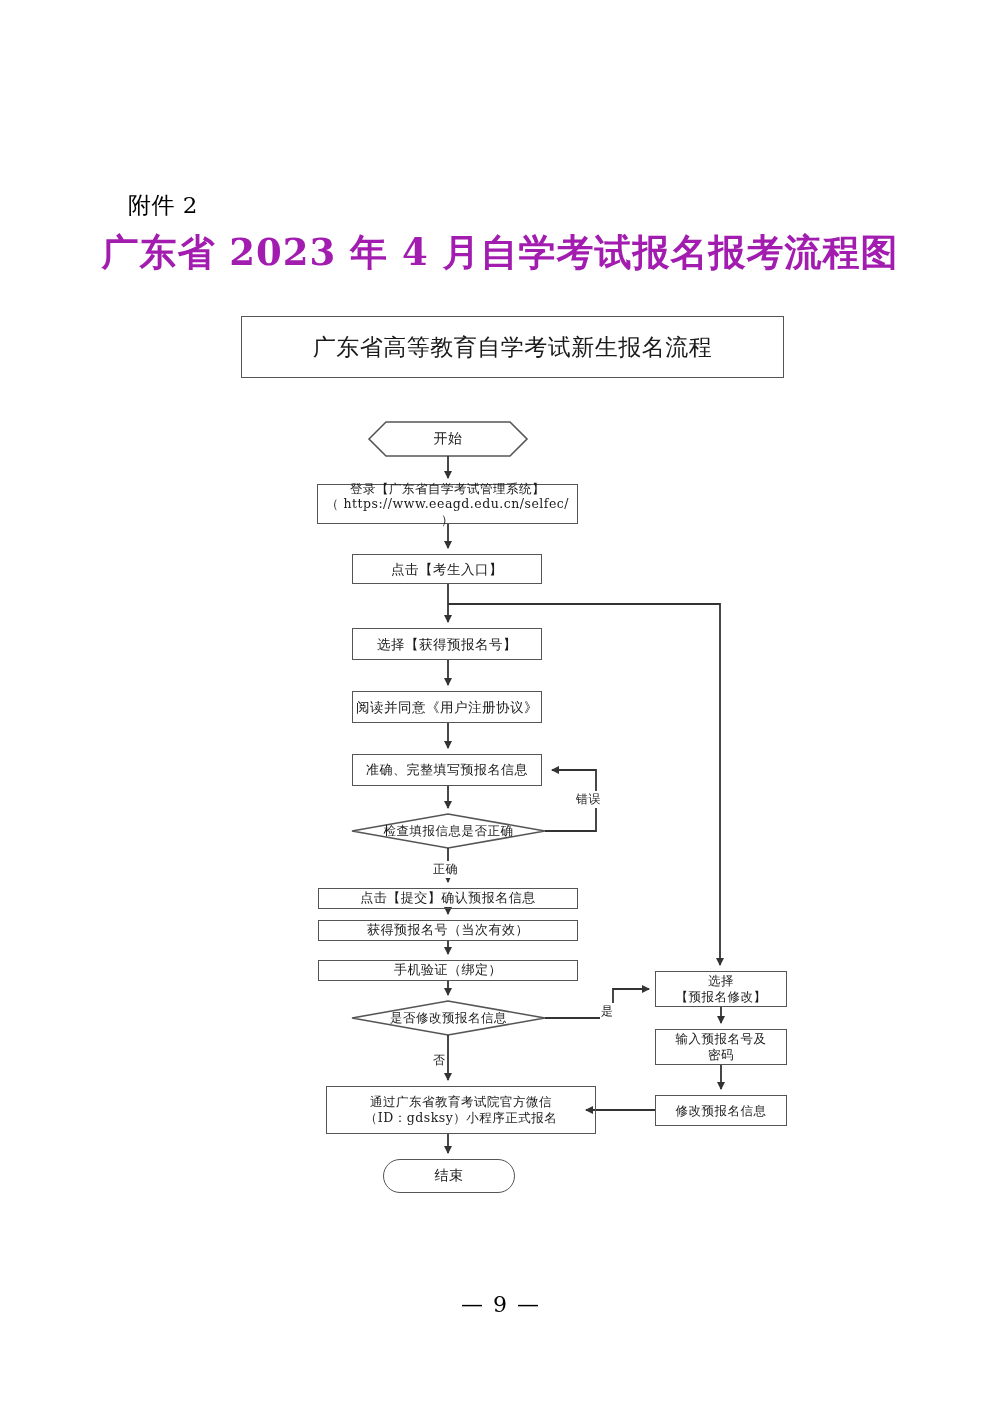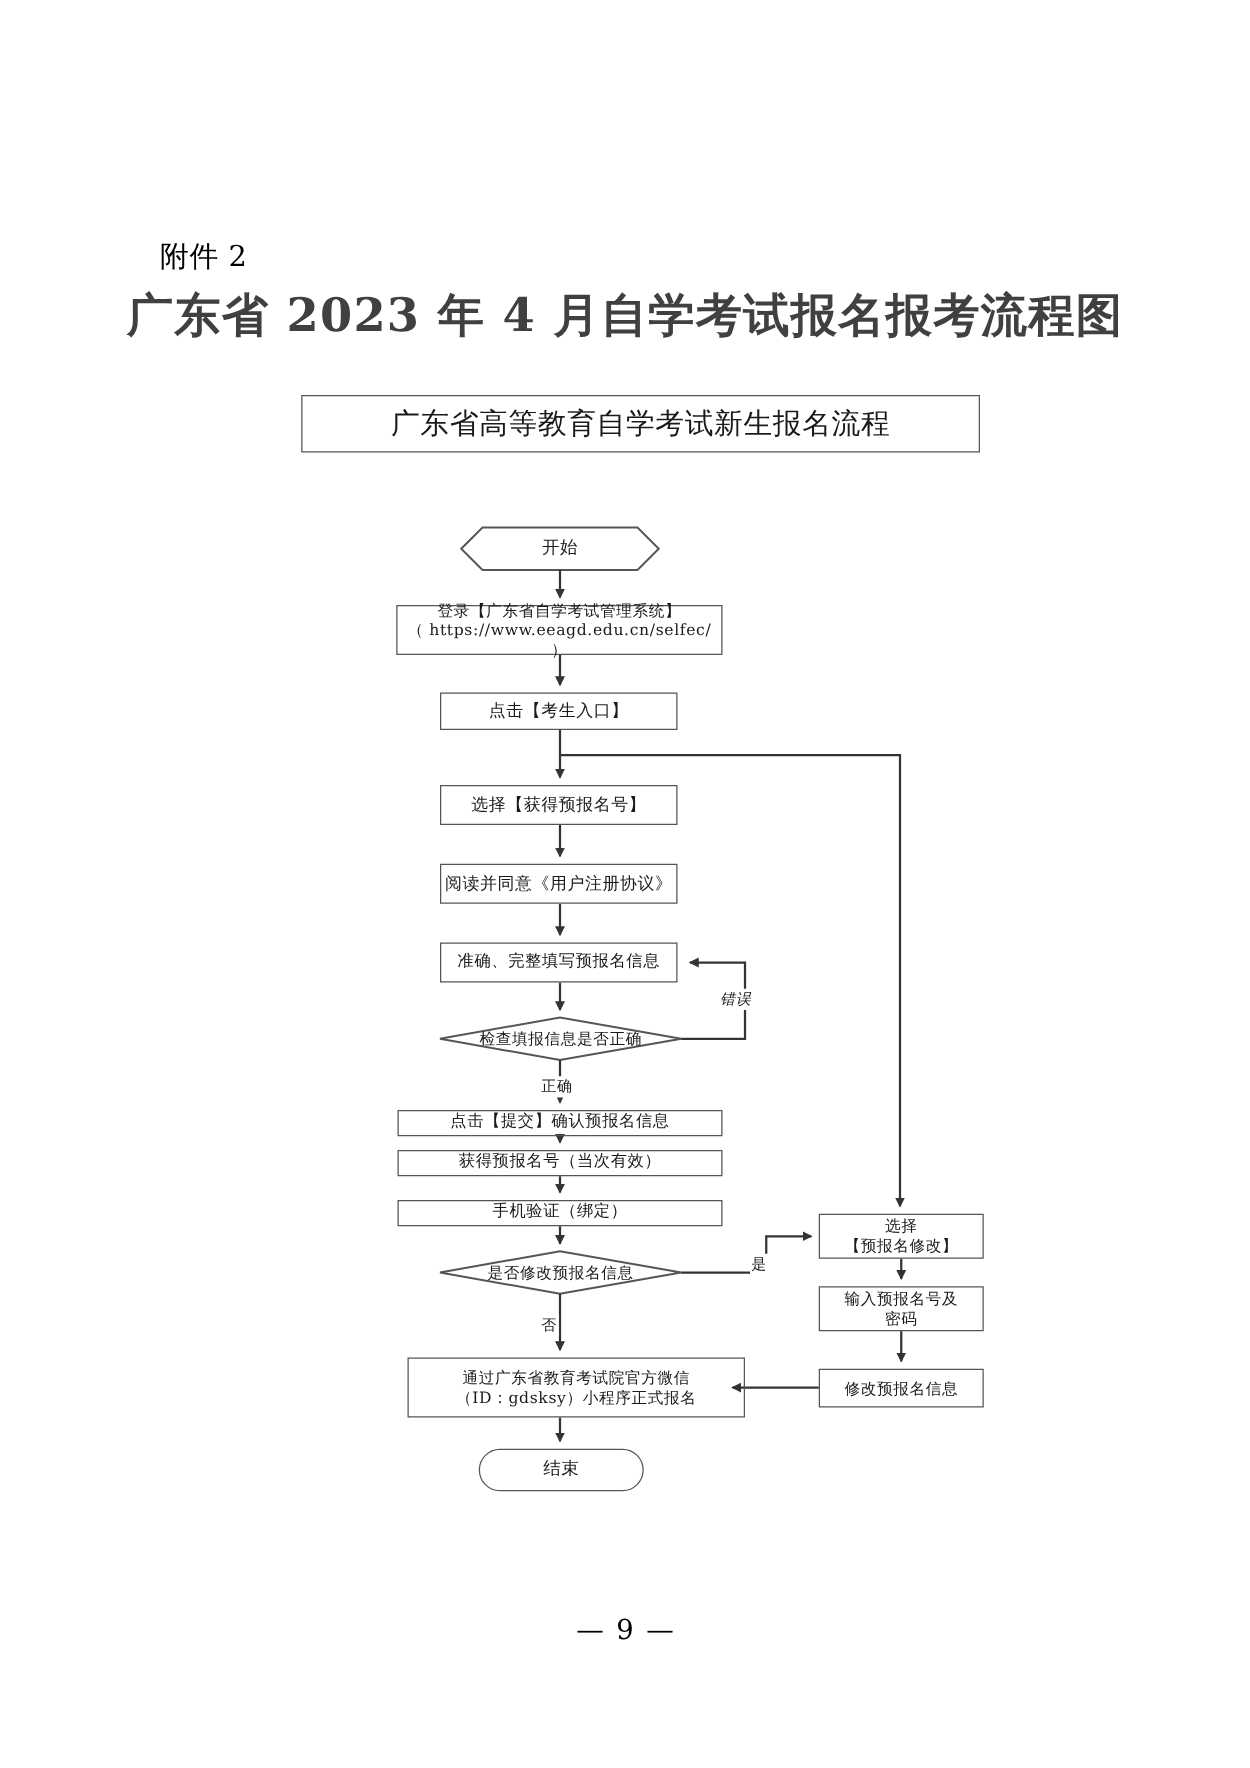--- a/index.html
+++ b/index.html
@@ -30,21 +30,21 @@
   }
   #doc-title {
     position: absolute;
     left: 0;
     right: 0;
     top: 228px;
     text-align: center;
     font-size: 37px;
     font-weight: bold;
     letter-spacing: 1px;
-    color: #404040;
+    color: #a21caf;
     font-family: "DejaVu Serif", "Liberation Serif", serif;
     white-space: nowrap;
   }
 
   
   #flowchart {
     position: absolute;
     left: 0;
     top: 0;
     width: 1000px;
@@ -77,21 +77,21 @@
     display: block;
     white-space: pre-line;
     letter-spacing: 0.5px;
   }
 
   
   #chart-header {
     left: 241px;
     top: 316px;
     width: 543px;
-    height: 46px;
+    height: 62px;
     font-size: 23px;
     letter-spacing: 3px;
   }
 
   
   .node-hex {
     border: none;
   }
   #node-start {
     left: 369px;
@@ -112,21 +112,21 @@
     border-radius: 17px;
   }
 
   
   #node-login   { left: 317px; top: 484px;  width: 261px; height: 40px; font-size: 12.5px; }
   #node-portal  { left: 352px; top: 554px;  width: 190px; height: 30px; font-size: 13.5px; align-items: center; }
   #node-select-pre { left: 352px; top: 628px; width: 190px; height: 32px; font-size: 13.5px; }
   #node-agreement  { left: 352px; top: 691px; width: 190px; height: 32px; font-size: 13.5px; }
   #node-fill-info  { left: 352px; top: 754px; width: 190px; height: 32px; font-size: 13px; }
   #node-submit  { left: 318px; top: 888px;  width: 260px; height: 21px; font-size: 13px; }
-  #node-get-no  { left: 318px; top: 920px;  width: 260px; height: 21px; font-size: 13px; }
+  #node-get-no  { left: 318px; top: 920px;  width: 260px; height: 21px; font-size: 13px; font-family: Liberation Serif, serif; }
   #node-phone   { left: 318px; top: 960px;  width: 260px; height: 21px; font-size: 13px; }
   #node-wechat  { left: 326px; top: 1086px; width: 270px; height: 48px; font-size: 12.5px; }
 
   
   #node-choose-modify { left: 655px; top: 971px;  width: 132px; height: 36px; font-size: 12.5px; }
   #node-input-no      { left: 655px; top: 1029px; width: 132px; height: 36px; font-size: 12.5px; justify-content: center; }
   #node-do-modify     { left: 655px; top: 1095px; width: 132px; height: 31px; font-size: 12.5px; }
 
   
   .node-diamond {
@@ -140,21 +140,21 @@
   .edge-label {
     position: absolute;
     font-size: 12px;
     color: #1a1a1a;
     font-family: "DejaVu Serif", "Liberation Serif", serif;
     background: #ffffff;
     padding: 0 1px;
     white-space: nowrap;
     letter-spacing: 0.5px;
   }
-  #label-error   { left: 575px; top: 791px; font-style: italic; }
+  #label-error   { left: 575px; top: 791px; }
   #label-correct { left: 432px; top: 861px; }
   #label-yes     { left: 600px; top: 1003px; }
   #label-no      { left: 432px; top: 1052px; }
 
   
   #page-footer {
     position: absolute;
     left: 0;
     right: 0;
     top: 1292px;

